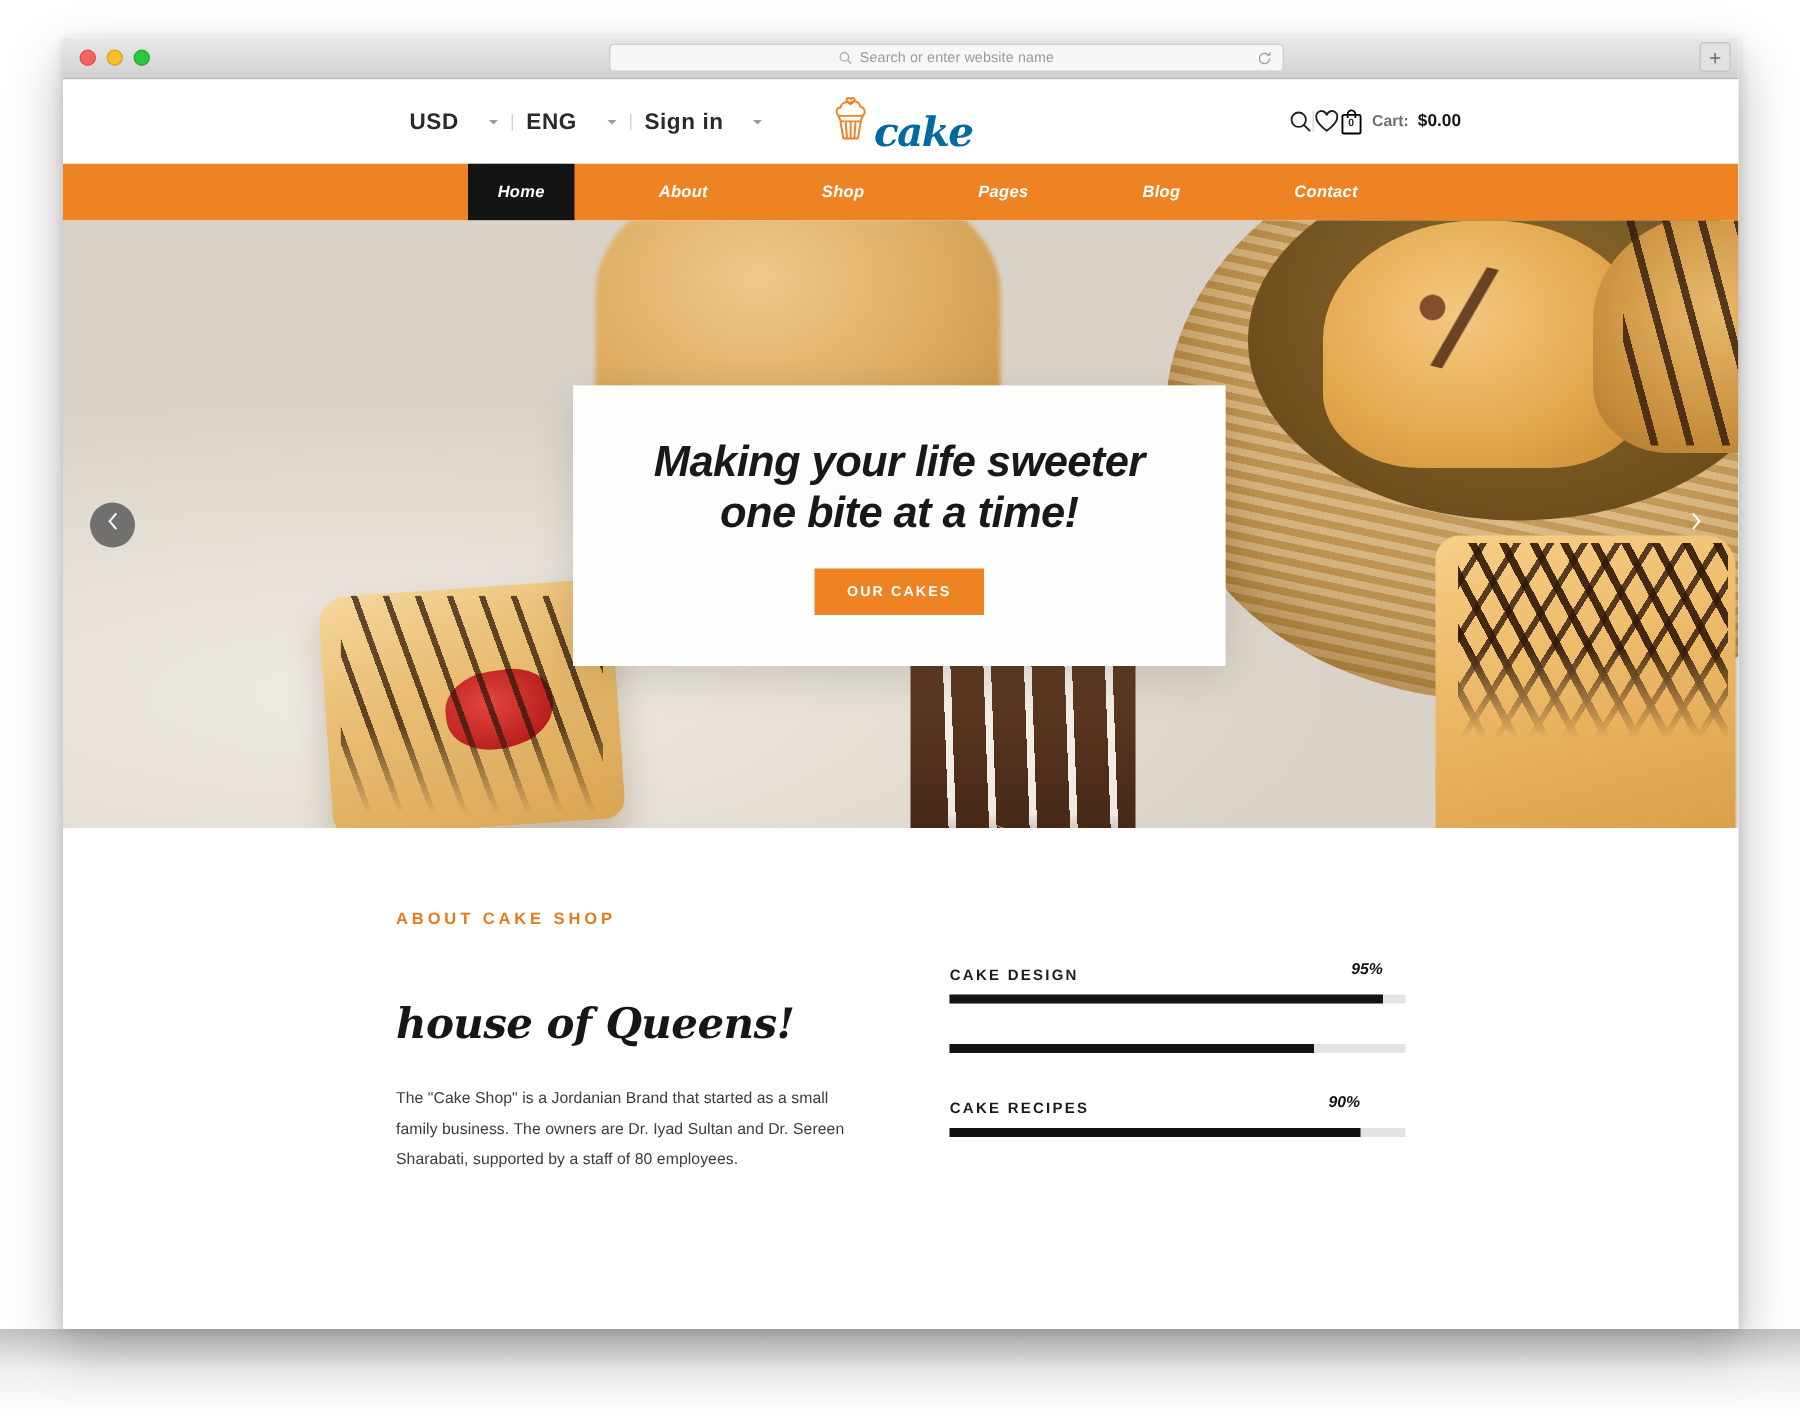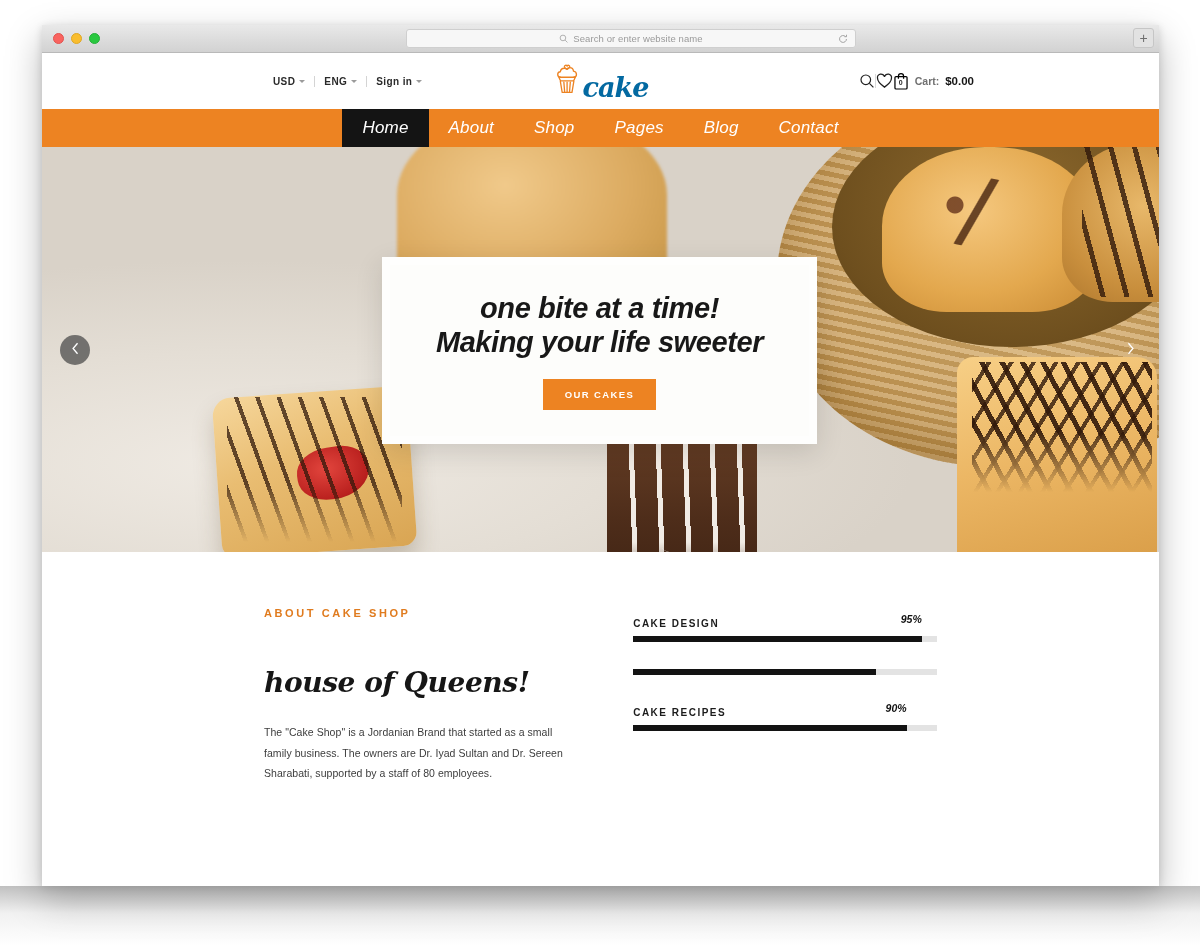--- a/index.html
+++ b/index.html
@@ -119,27 +119,27 @@
     align-items: center;
   }
   .topbar-left {
     position: absolute;
     left: 222px;
     display: flex;
     align-items: center;
     gap: 0px;
   }
   .mini-link {
-    font-size: 10px;
+    font-size: 15px;
     font-weight: bold;
     color: #2a2a2a;
     letter-spacing: 0.4px;
     display: flex;
     align-items: center;
-    gap: 4px;
+    gap: 20px;
     padding: 0 9px;
   }
   .caret {
     width: 0; height: 0;
     border-left: 3px solid transparent;
     border-right: 3px solid transparent;
     border-top: 3.5px solid #9b9b9b;
   }
   .mini-sep {
     width: 1px;
@@ -198,25 +198,26 @@
     height: 38px;
     background: #ed8322;
     display: flex;
     align-items: stretch;
     justify-content: center;
   }
   .nav-item {
     display: flex;
     align-items: center;
     padding: 0 20px;
-    font-size: 17px;
-    font-weight: normal;
+    font-size: 11px;
+    font-weight: bold;
     font-style: italic;
     color: #ffffff;
     letter-spacing: 0.2px;
+    margin-left: 36px;
   }
   .nav-item.active { background: #141414; }
 
   
   .hero {
     position: relative;
     height: 405px;
     overflow: hidden;
     background: #cfc6ba;
   }
@@ -434,20 +435,21 @@
     line-height: 1.95;
     letter-spacing: 0.05px;
   }
 
   .about-right { width: 325px; padding-top: 6px; }
   .skill { margin-bottom: 27px; }
   .skill-head {
     position: relative;
     height: 16px;
     margin-bottom: 7px;
+    margin-top: 27px;
   }
   .skill-label {
     font-size: 10px;
     font-weight: bold;
     color: #1c1c1c;
     letter-spacing: 1.5px;
   }
   .skill-pct {
     position: absolute;
     top: 0;
@@ -598,22 +600,22 @@
         <div class="drizzle-dark d2"></div>
         <div class="muffin m-mid-choc"></div>
         <div class="icing-white"></div>
         <div class="muffin m-right"></div>
         <div class="drizzle-dark d1"></div>
         <div class="string"></div>
       </div>
 
       <div class="hero-card">
         <div class="hero-title">
+          <div>Making your life sweeter</div>
           <div>one bite at a time!</div>
-          <div>Making your life sweeter</div>
         </div>
         <button class="hero-btn">OUR CAKES</button>
       </div>
 
       <div class="hero-arrow left">
         <span>
           <svg width="9" height="13" viewBox="0 0 10 16" fill="none" stroke="currentColor" stroke-width="1.6">
             <polyline points="7.5,1.5 2,8 7.5,14.5"></polyline>
           </svg>
         </span>

